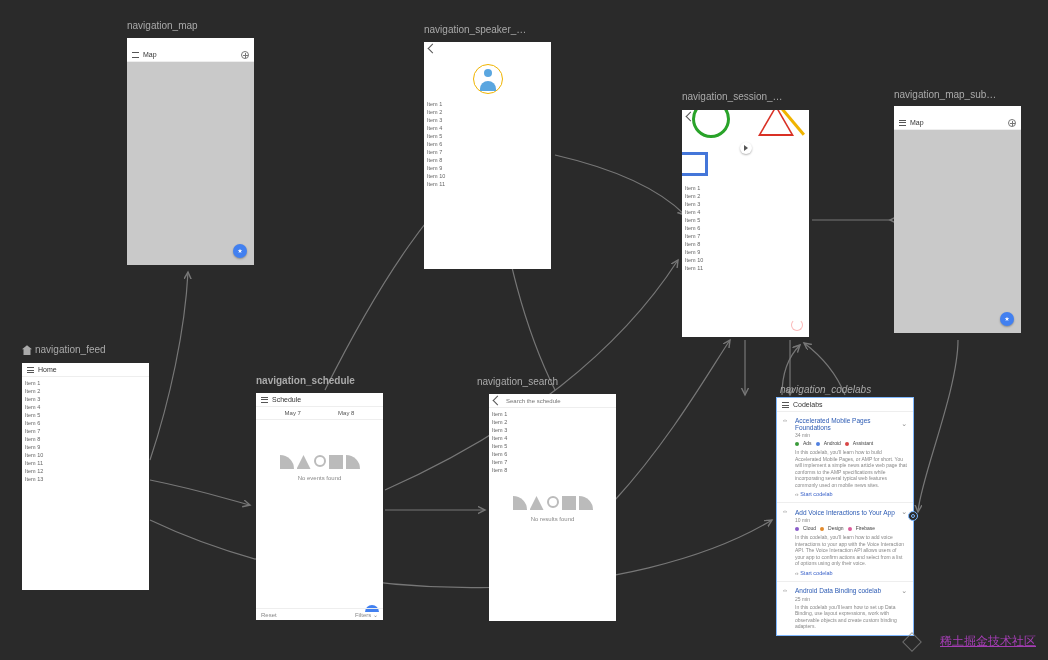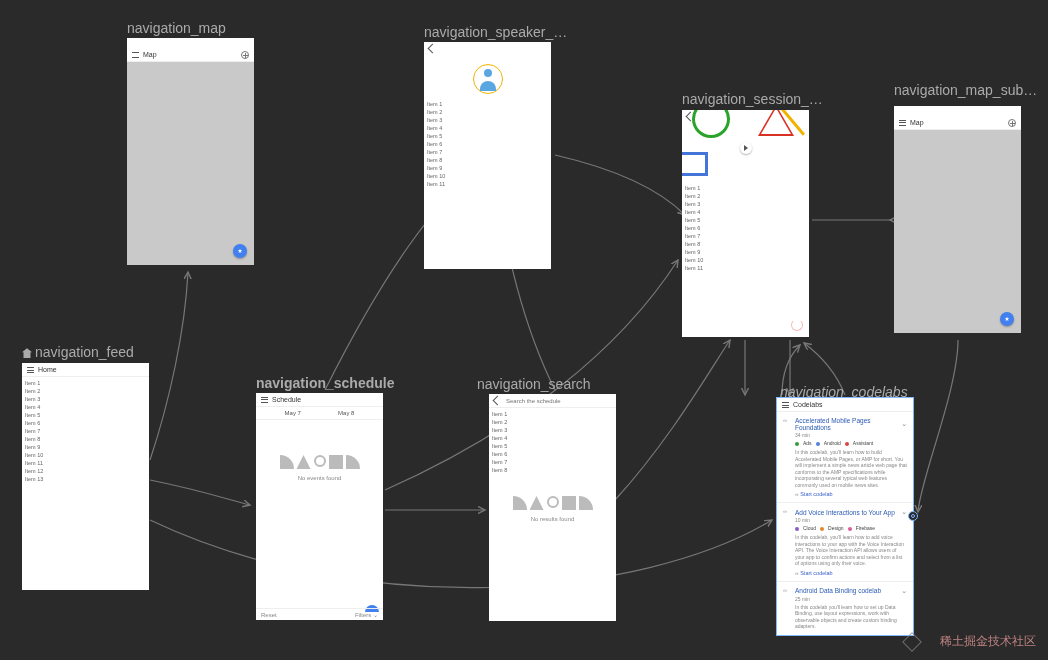--- a/index.html
+++ b/index.html
@@ -12,21 +12,21 @@
     overflow: hidden;
   }
   .canvas {
     position: relative;
     width: 1048px;
     height: 660px;
   }
   .node-label {
     position: absolute;
     color: #aaa;
-    font-size: 14px;
+    font-size: 10px;
     white-space: nowrap;
   }
   .home-icon {
     display: inline-block;
     width: 10px;
     height: 10px;
     background: #aaa;
     clip-path: polygon(50% 0%, 100% 40%, 85% 40%, 85% 100%, 15% 100%, 15% 40%, 0% 40%);
     margin-right: 3px;
     vertical-align: middle;
@@ -174,21 +174,21 @@
   .cl-desc { font-size: 5px; color: #888; line-height: 6.5px; margin-bottom: 3px; }
   .cl-link { font-size: 5.5px; color: #3a62c9; }
   .cl-link::before{ content:"‹› "; color:#888;}
   .cl-brackets{ display:inline-block; width:8px; font-size:6px; color:#888; margin-right:4px;}
   .codelab-row{ display:flex; }
   .arrows { position: absolute; top: 0; left: 0; pointer-events: none; }
   .arrows path { stroke: #777; stroke-width: 1.2; fill: none; marker-end: url(#ah); }
   .highlight-border { outline: 1.5px solid #7fb8ff; }
   .mid-connector{ position:absolute; width:10px;height:10px; border:1.5px solid #7fb8ff; border-radius:50%; background:#2a2a2a;}
   .mid-connector::after{content:"";position:absolute;top:2px;left:2px;right:2px;bottom:2px;border-radius:50%;border:1px solid #7fb8ff;}
-  .watermark { position: absolute; right: 12px; bottom: 10px; color: #fca5a5; font-size: 12px; opacity: .7; display:flex; align-items:center; gap:21px;}
+  .watermark { position: absolute; right: 12px; bottom: 10px; color: #d946ef; font-size: 12px; opacity: .7; display:flex; align-items:center; gap:21px;text-decoration:underline;}
   .watermark .logo{ width:14px;height:14px;border:1.5px solid #888; transform:rotate(45deg);}
 </style>
 </head>
 <body>
 
 <div class="canvas">
 
   <svg class="arrows" width="1048" height="660">
     <defs>
       <marker id="ah" markerWidth="8" markerHeight="8" refX="6" refY="3" orient="auto">
@@ -264,21 +264,21 @@
         <div>Item 6</div>
         <div>Item 7</div>
         <div>Item 8</div>
         <div>Item 9</div>
         <div>Item 10</div>
         <div>Item 11</div>
       </div>
     <div class="pink-spinner" style="position:absolute; right:6px; bottom:6px;"></div>
   </div>
 
-  <div class="node-label" style="left:894px; top:82px;">navigation_map_sub…</div>
+  <div class="node-label" style="left:894px; top:89px;">navigation_map_sub…</div>
   <div class="screen" style="left:894px; top:106px; width:127px; height:227px;">
     <div class="appbar" style="margin-top:10px;">
       <span class="hamburger"></span>
       <span class="appbar-title">Map</span>
       <span class="appbar-action"></span>
     </div>
     <div class="gray-body" style="height:calc(100% - 24px);"></div>
     <div class="fab" style="right:7px; bottom:7px;"></div>
   </div>
 

